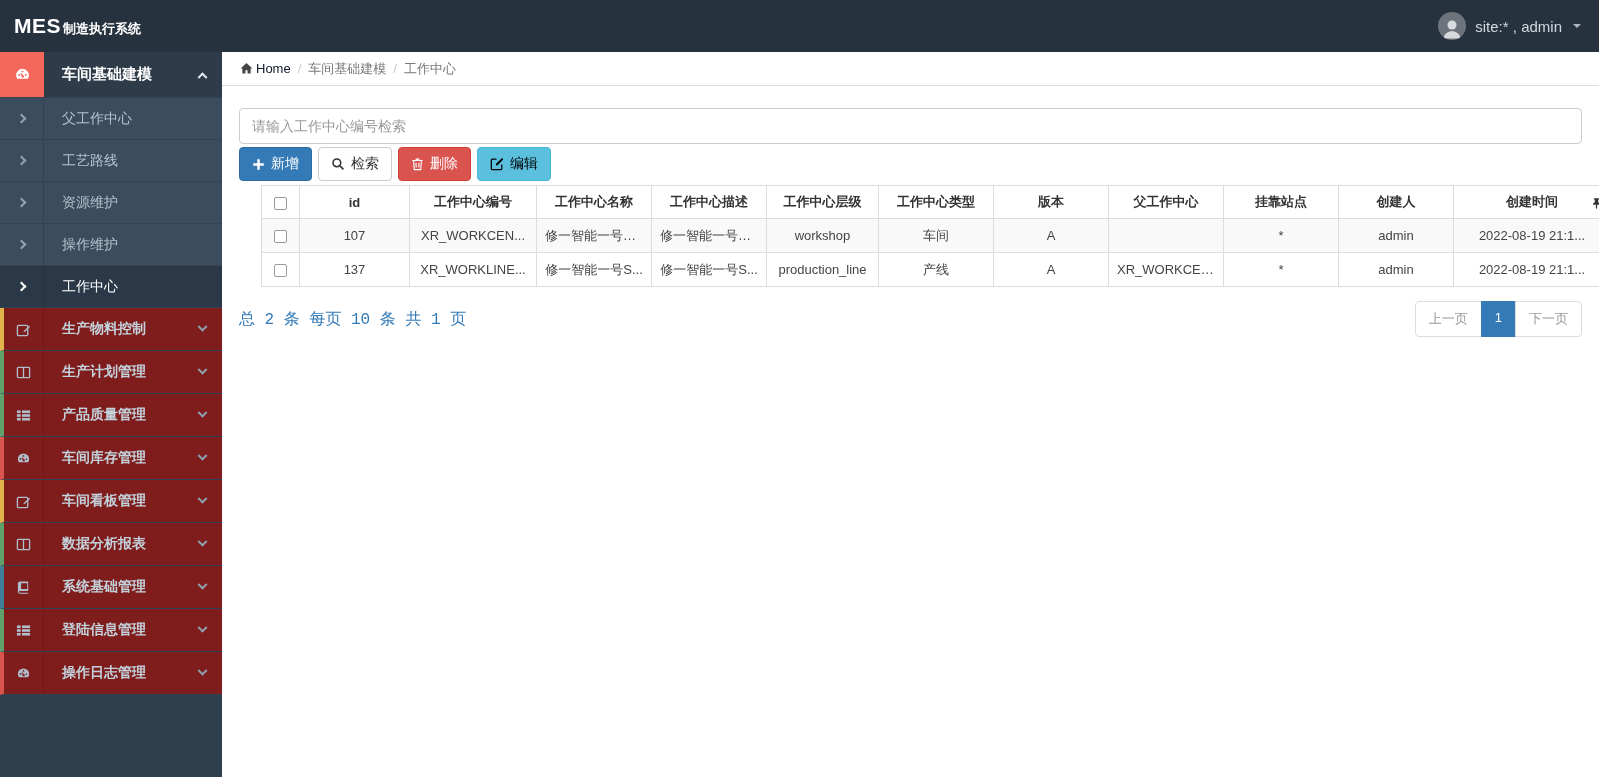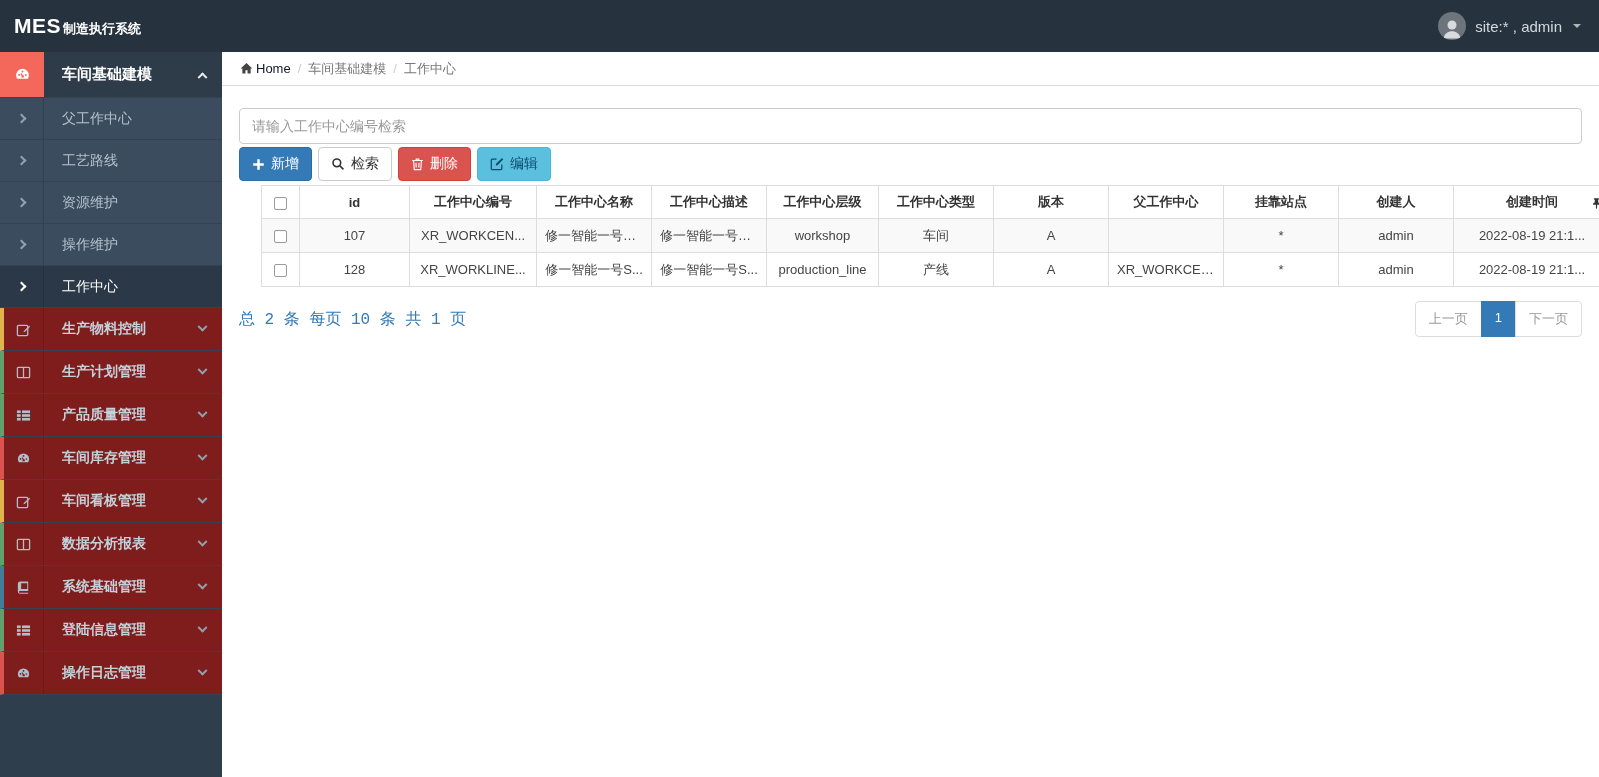--- a/index.html
+++ b/index.html
@@ -69,21 +69,21 @@
                   font-family:"Liberation Sans","DejaVu Sans",sans-serif; }
   .search-input::placeholder { color:#999; }
 
   .toolbar { margin-top:3px; display:flex; gap:6px; }
   .btn { height:34px; padding:0 12px; border-radius:4px; font-size:14px; cursor:pointer;
          display:inline-flex; align-items:center; gap:6px; border:1px solid transparent;
          font-family:"Liberation Sans","DejaVu Sans",sans-serif; }
   .btn-primary { background:#337ab7; border-color:#2e6da4; color:#fff; }
   .btn-default { background:#fff; border-color:#ccc; color:#333; }
   .btn-danger  { background:#d9534f; border-color:#d43f3a; color:#fff; }
-  .btn-info    { background:#5bc0de; border-color:#46b8da; color:#0c4a6e; }
+  .btn-info    { background:#5bc0de; border-color:#46b8da; color:#000000; }
 
   
   table { width:100%; border-collapse:collapse; table-layout:fixed; margin-top:4px;
           font-size:13px; color:#333; background:#fff;margin-left:22px; }
   th,td { border:1px solid #ddd; height:33px; padding:0 8px; text-align:center;
           overflow:hidden; white-space:nowrap; text-overflow:ellipsis; }
   td { height:34px; color:#444; }
   th { font-weight:bold; position:relative; background:#fff; }
   tbody tr.striped { background:#f9f9f9; }
   .cb { display:inline-block; width:13px; height:13px; border:1px solid #9a9a9a;
@@ -391,21 +391,21 @@
             <td>workshop</td>
             <td>车间</td>
             <td>A</td>
             <td></td>
             <td>*</td>
             <td>admin</td>
             <td>2022-08-19 21:1...</td>
           </tr>
           <tr>
             <td><span class="cb"></span></td>
-            <td>128</td>
+            <td>137</td>
             <td>XR_WORKLINE...</td>
             <td>修一智能一号S...</td>
             <td>修一智能一号S...</td>
             <td>production_line</td>
             <td>产线</td>
             <td>A</td>
             <td>XR_WORKCEN...</td>
             <td>*</td>
             <td>admin</td>
             <td>2022-08-19 21:1...</td>

